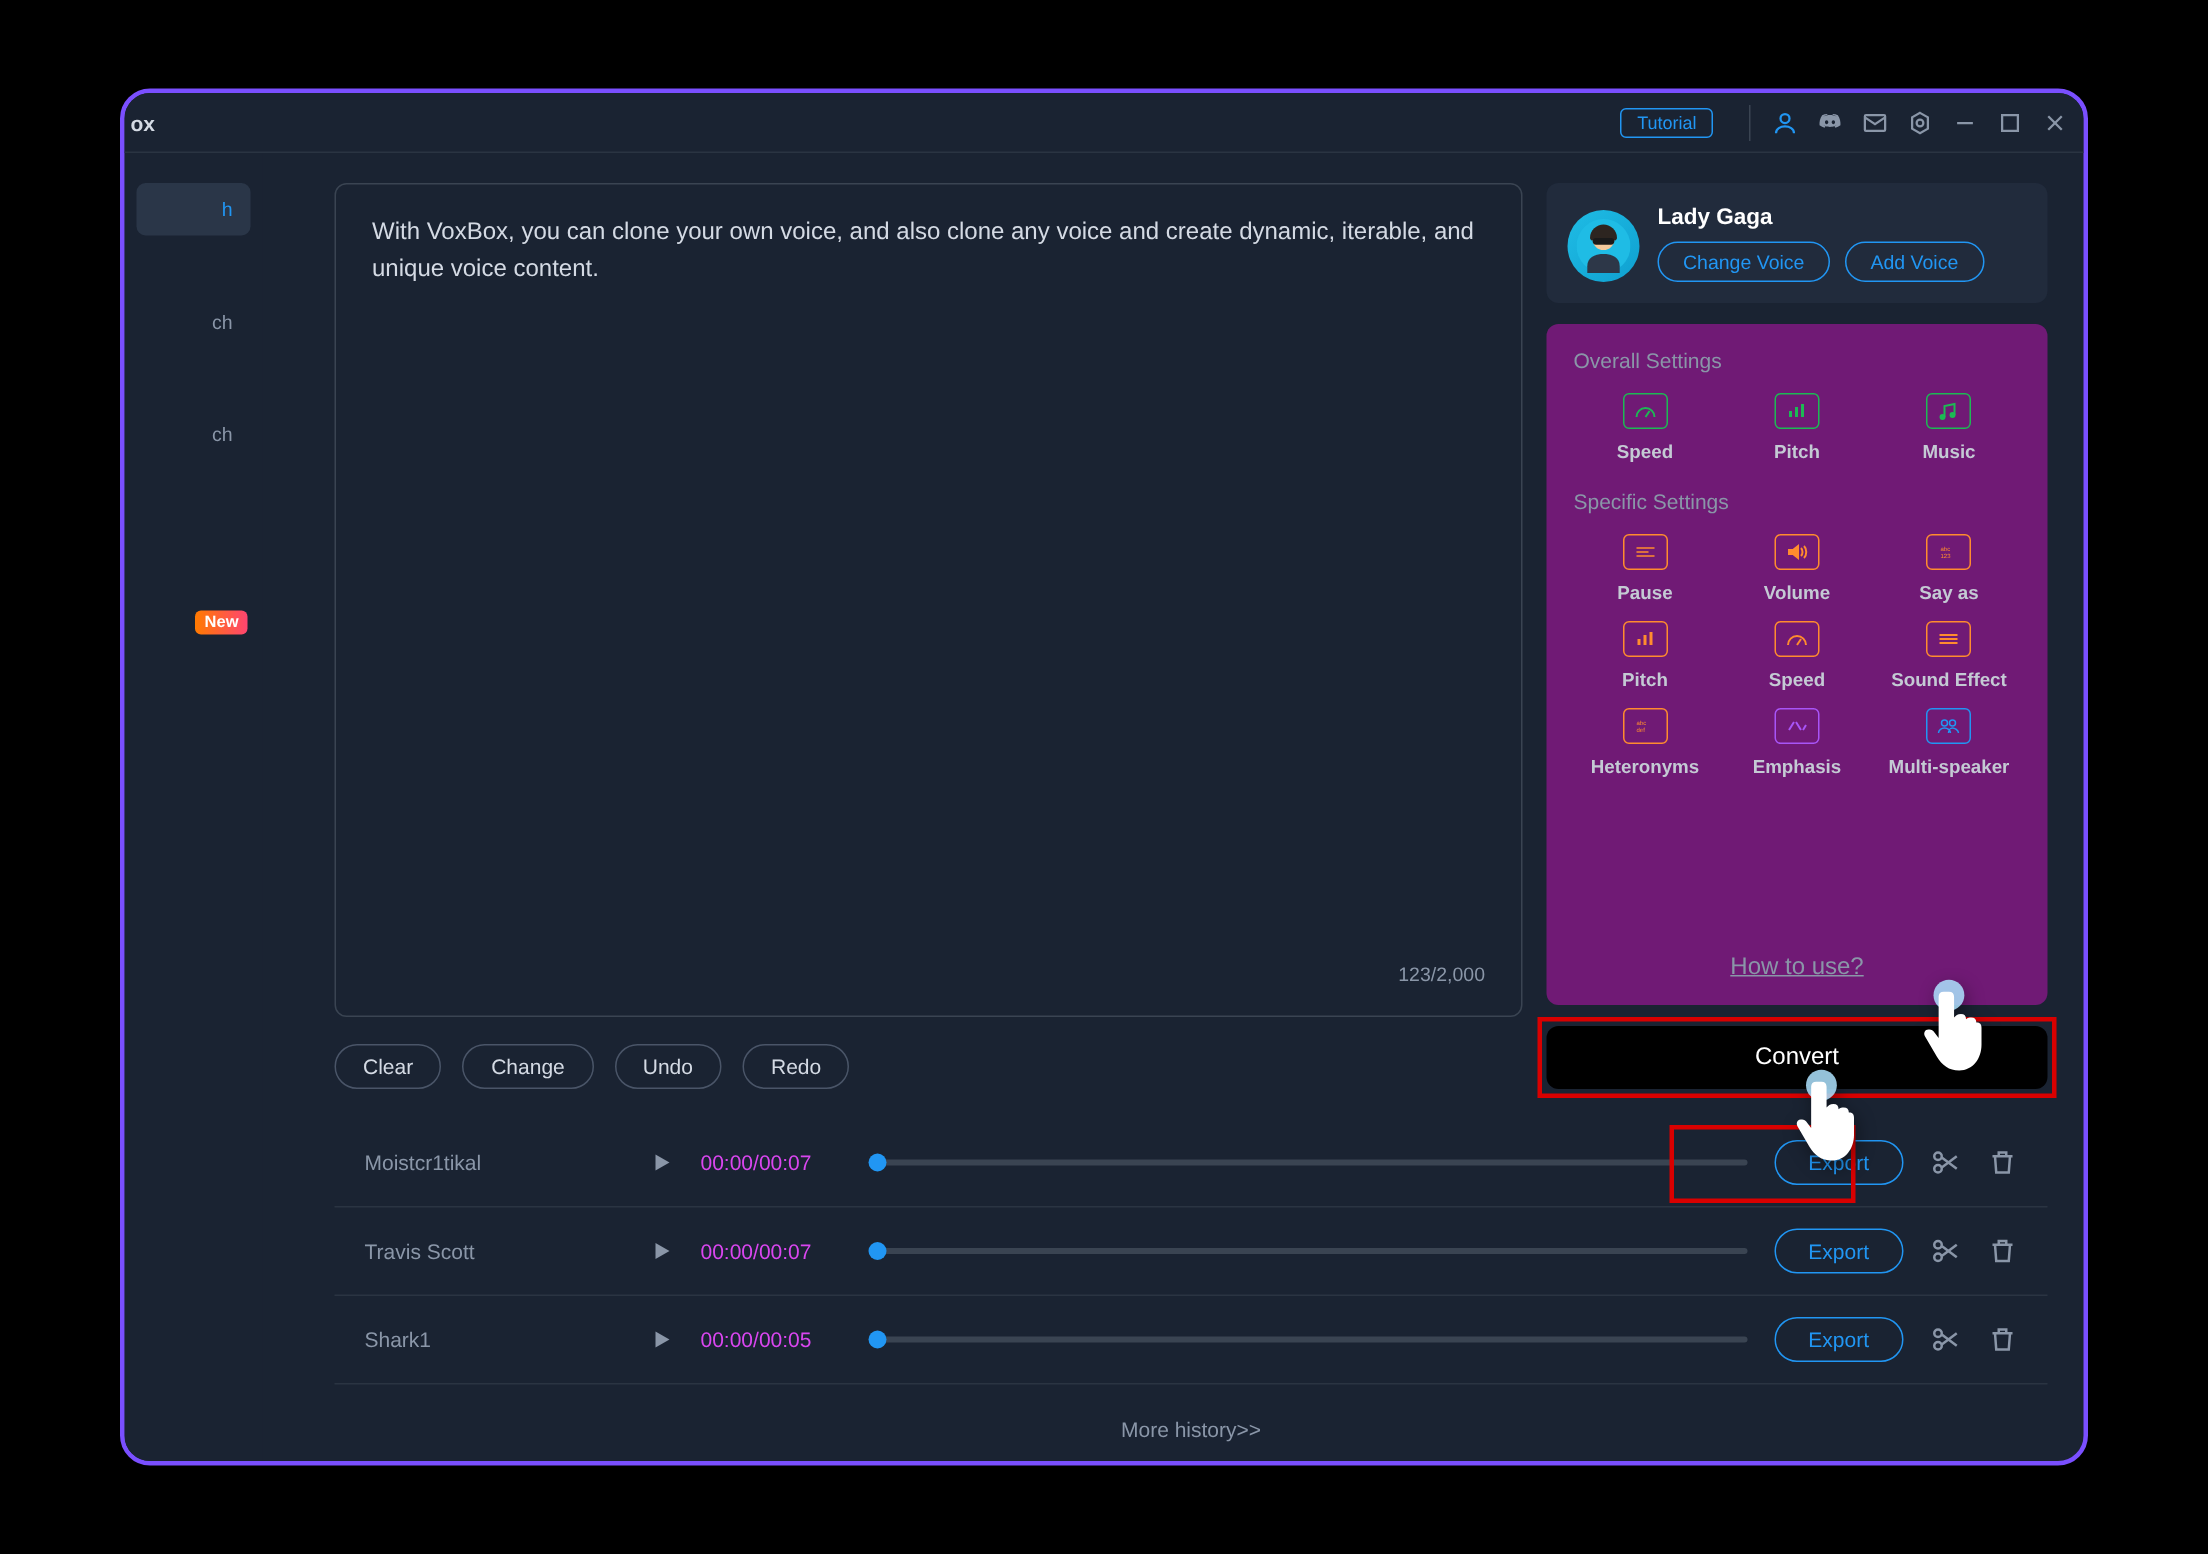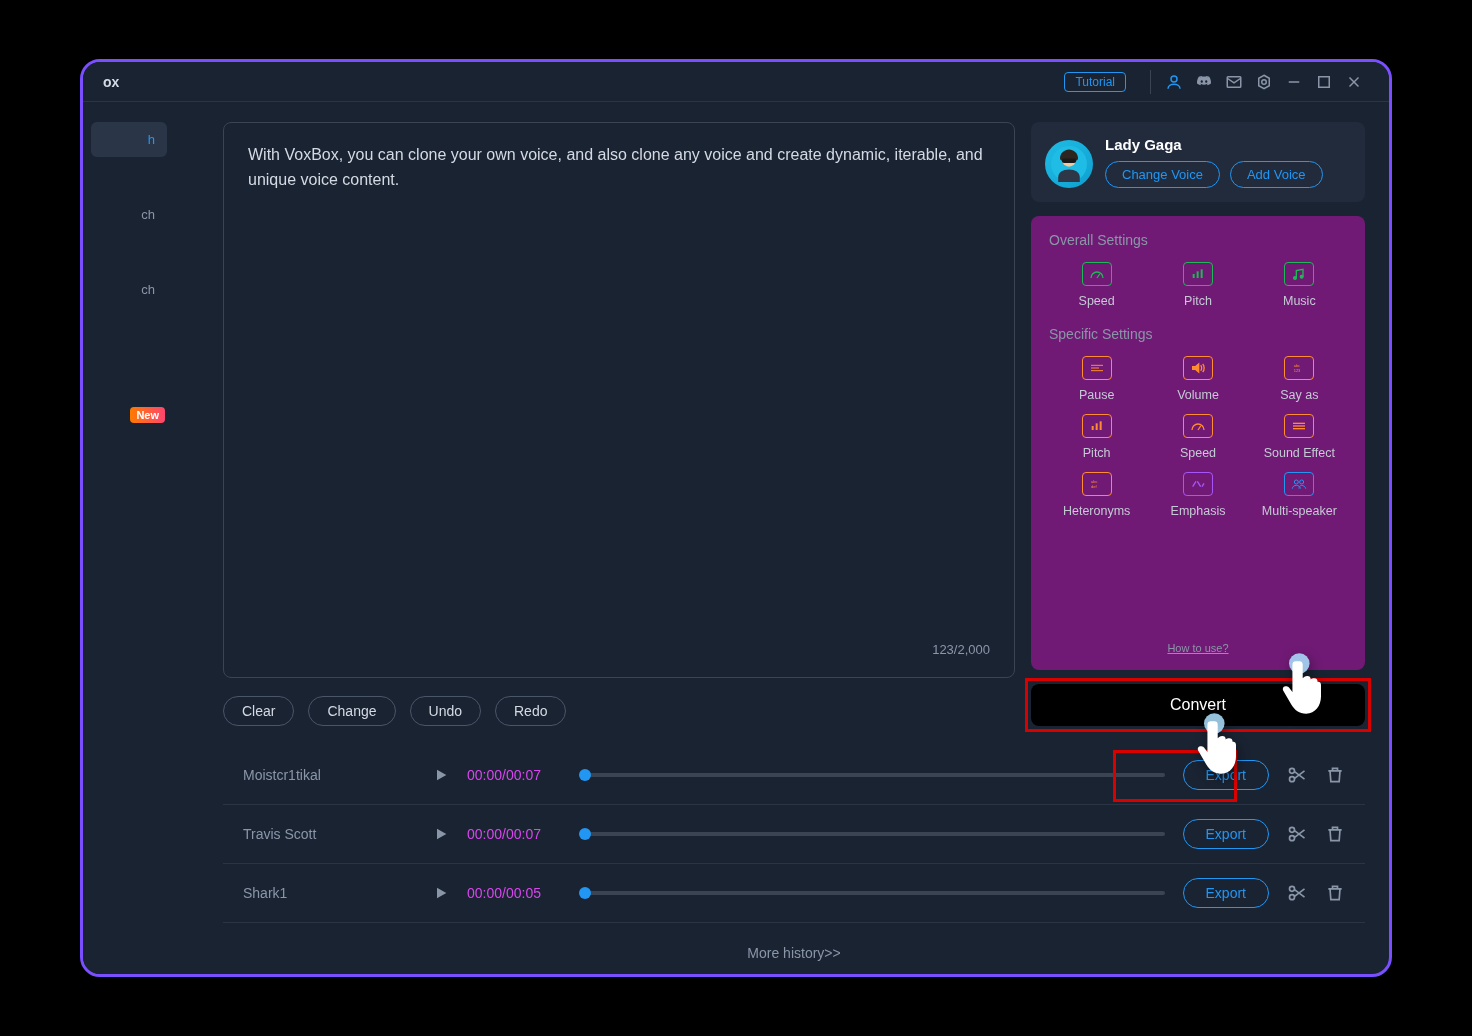--- a/index.html
+++ b/index.html
@@ -1,18 +1,18 @@
 <!DOCTYPE html>
 <html><head>
 <meta charset="utf-8">
 <style>
   * { box-sizing: border-box; margin: 0; padding: 0; font-family: -apple-system, BlinkMacSystemFont, "Segoe UI", sans-serif; }
   body { background: #000; display: flex; justify-content: center; align-items: center; min-height: 100vh; }
   .app-frame { width: 1312px; height: 918px; background: #1a2332; border-radius: 20px; border: 3px solid #7a4fff; overflow: hidden; display: flex; flex-direction: column; position: relative; }
-  .titlebar { height: 40px; background: #1a2332; display: flex; align-items: center; padding: 0 20px; border-bottom: 1px solid #2a3442; }
+  .titlebar { height: 40px; background: #1a2332; display: flex; align-items: center; padding: 0 4px; border-bottom: 1px solid #2a3442; }
   .app-name { color: #d4dae4; font-size: 14px; font-weight: 600; }
   .titlebar-spacer { flex: 1; }
   .tutorial-btn { color: #2196f3; border: 1px solid #2196f3; border-radius: 4px; padding: 2px 10px; font-size: 12px; margin-right: 16px; cursor: pointer; background: transparent; }
   .titlebar-divider { width: 1px; height: 24px; background: #3a4452; margin: 0 8px; }
   .titlebar-icon { width: 22px; height: 22px; display: flex; align-items: center; justify-content: center; margin: 0 4px; cursor: pointer; color: #8a96a8; }
   .titlebar-icon.blue { color: #2196f3; }
   .titlebar-icon svg { width: 18px; height: 18px; }
   .body-row { flex: 1; display: flex; overflow: hidden; }
   .sidebar { width: 92px; background: #1a2332; display: flex; flex-direction: column; padding-top: 20px; gap: 40px; }
   .sidebar-item { display: flex; flex-direction: column; align-items: flex-end; padding: 10px 12px; color: #8a96a8; font-size: 13px; cursor: pointer; border-radius: 6px; margin: 0 8px; }
@@ -40,22 +40,22 @@
   .settings-card { background: #701a75; border-radius: 8px; padding: 16px 18px; flex: 1; display: flex; flex-direction: column; }
   .settings-header { color: #8a96a8; font-size: 14px; margin-bottom: 14px; }
   .settings-grid { display: grid; grid-template-columns: repeat(3,1fr); gap: 12px 6px; margin-bottom: 18px; }
   .setting-item { display: flex; flex-direction: column; align-items: center; gap: 8px; cursor: pointer; }
   .setting-icon { width: 30px; height: 24px; border: 1.5px solid; border-radius: 4px; display: flex; align-items: center; justify-content: center; }
   .setting-icon.green { border-color: #1db954; color: #1db954; }
   .setting-icon.orange { border-color: #ff8c2e; color: #ff8c2e; }
   .setting-icon.purple { border-color: #a855f7; color: #a855f7; }
   .setting-icon.blue { border-color: #2196f3; color: #2196f3; }
   .setting-icon svg { width: 16px; height: 14px; }
-  .setting-label { color: #c4cad4; font-size: 12.5px; white-space: nowrap; }
-  .how-link { color: #8a96a8; font-size: 11px; text-align: center; text-decoration: underline; cursor: pointer; margin-top: auto; }
+  .setting-label { color: #c4cad4; font-size: 12.5px; white-space: nowrap; font-weight: bold; }
+  .how-link { color: #8a96a8; font-size: 16px; text-align: center; text-decoration: underline; cursor: pointer; margin-top: auto; }
   .convert-row { position: relative; display: flex; }
   .convert-btn { flex: 1; background: #000000; color: #fff; border: none; border-radius: 8px; padding: 12px; font-size: 16px; cursor: pointer; }
   .highlight-box { position: absolute; border: 3px solid #d90000; pointer-events: none; }
   .history-list { display: flex; flex-direction: column; gap: 0; margin-top: 6px; }
   .history-row { display: flex; align-items: center; padding: 14px 20px; border-bottom: 1px solid #2a3442; gap: 18px; position: relative; }
   .history-name { color: #8a96a8; font-size: 14px; width: 172px; }
   .play-btn { color: #8a96a8; cursor: pointer; display: flex; }
   .play-btn svg { width: 16px; height: 16px; }
   .history-time { color: #d946ef; font-size: 14px; width: 100px; }
   .progress-track { flex: 1; height: 4px; background: #3a4452; border-radius: 2px; position: relative; }

